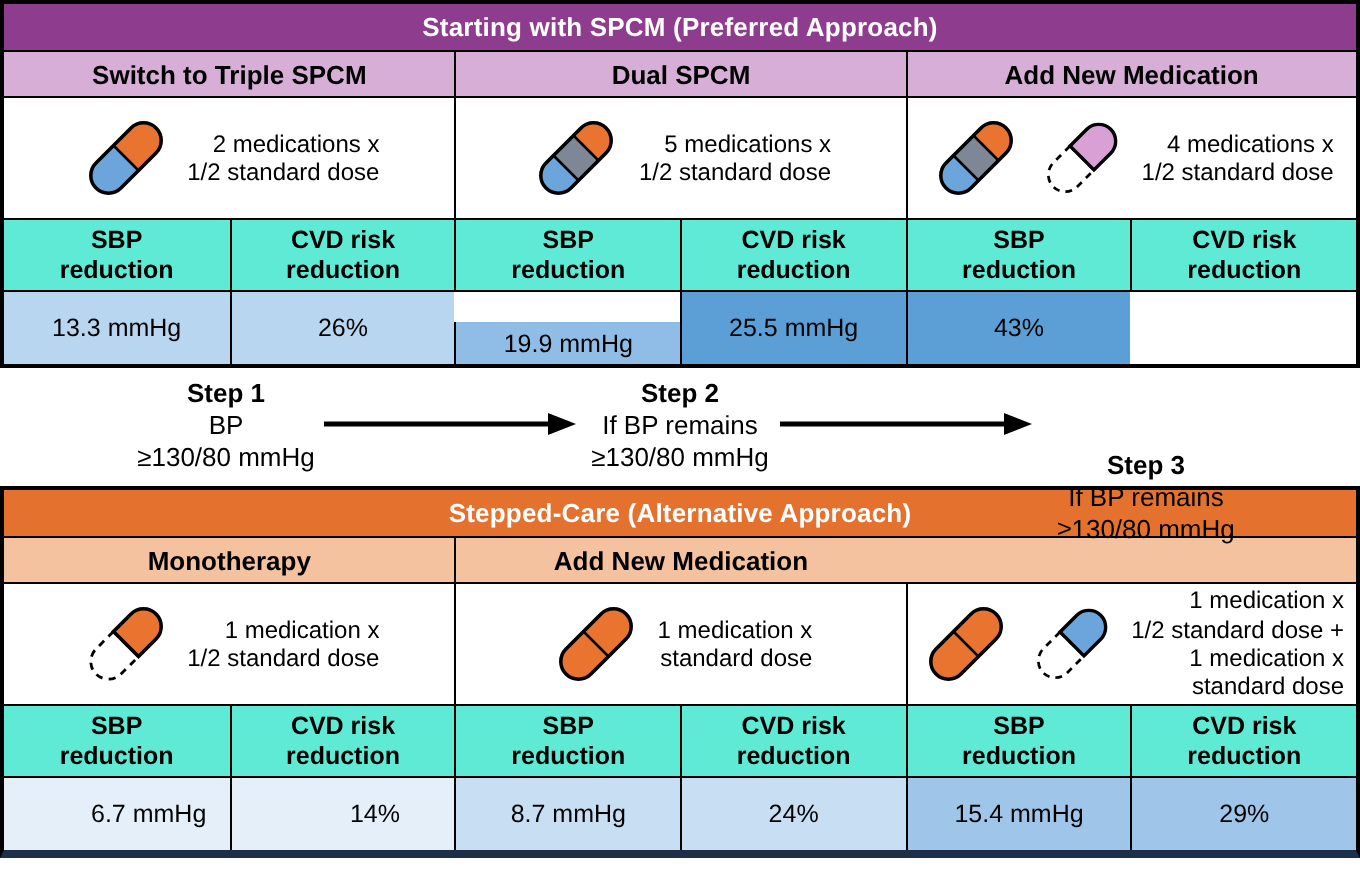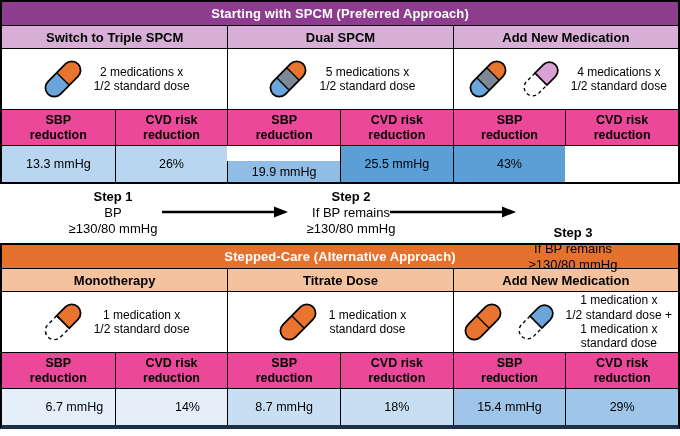--- a/index.html
+++ b/index.html
@@ -18,37 +18,37 @@
   .cols3 > div, .cols6 > div{box-sizing:border-box;border-left:1.5px solid #000;
     display:flex;align-items:center;justify-content:center;}
   .cols3 > div:first-child, .cols6 > div:first-child{border-left:none;}
 
   .sub-row{height:23px;font-weight:bold;font-size:13px;}
   .spcm-sub{background:var(--purple_sub,#D6AED6);}
   .stepped-sub{background:var(--orange_sub,#F4C29E);}
 
   .pill-row{height:61px;background:#fff;}
   .pill-cell{gap:8px;padding:0 4px;}
-  .caption{font-size:12px;line-height:1.2;white-space:pre-line;text-align:center;}
-
-  .hdr-row{height:36px;background:#ec4899;font-weight:bold;font-size:12.5px;}
+  .caption{font-size:12px;line-height:1.2;white-space:pre-line;text-align:right;}
+
+  .hdr-row{height:36px;background:#5eead4;font-weight:bold;font-size:12.5px;}
   .hdr-row > div{white-space:pre-line;text-align:center;line-height:1.2;}
 
   .val-row{height:37px;font-size:12.5px;}
   .t1{background:var(--top_shade_1,#B9D6F0);}
   .t2{background:var(--top_shade_2,#8FBDE5);margin-top:15px;}
   .t3{background:var(--top_shade_3,#5C9FD6);}
   .b1{background:var(--bottom_shade_1,#E4EFFA);padding-left:32px;}
   .b2{background:var(--bottom_shade_2,#C8DFF3);}
   .b3{background:var(--bottom_shade_3,#9FC6E9);}
 
   #steps{height:59px;position:relative;background:#fff;}
   .step{position:absolute;top:5px;width:226px;text-align:center;font-size:13px;line-height:1.22;}
   .step .step-title{font-weight:bold;}
-  .step1{left:0;} .step2{left:238px;} .step3{left:460px;margin-top:36px;}
+  .step1{left:0;} .step2{left:227px;} .step3{left:460px;margin-top:36px;}
   .arrow{position:absolute;top:21px;height:14px;}
   .arrow1{left:160px;width:130px;}
   .arrow2{left:388px;width:130px;}
 
   .bottom-table{border-bottom:4px solid var(--bottom_bar,#1E3048);}
   .pill{flex:0 0 auto;}
 </style>
 </head>
 <body>
 
@@ -160,21 +160,20 @@
       <div>If BP remains</div>
       <div>≥130/80 mmHg</div>
     </div>
   </div>
 
   <div class="table bottom-table">
     <div class="row title-row stepped-title">Stepped-Care (Alternative Approach)</div>
 
     <div class="row cols3 sub-row stepped-sub">
       <div>Monotherapy</div>
-      <div>Titrate Dose</div>
       <div>Add New Medication</div>
     </div>
 
     <div class="row cols3 pill-row">
       <div class="pill-cell">
         <svg class="pill" width="46" height="46" viewBox="-26 -26 52 52">
           <g transform="rotate(45)">
             <path d="M-10,0 V14 A10,10 0 0 0 10,14 V0 Z" fill="#fff" stroke="#000" stroke-width="1.6" stroke-dasharray="4 3.5"></path>
             <path d="M-10,0 V-14 A10,10 0 0 1 10,-14 V0 Z" fill="var(--pill_orange)" stroke="#000" stroke-width="2"></path>
           </g>
@@ -224,19 +223,19 @@
       <div>SBP
 reduction</div>
       <div>CVD risk
 reduction</div>
     </div>
 
     <div class="row cols6 val-row">
       <div class="b1">6.7 mmHg</div>
       <div class="b1">14%</div>
       <div class="b2">8.7 mmHg</div>
-      <div class="b2">18%</div>
+      <div class="b2">24%</div>
       <div class="b3">15.4 mmHg</div>
       <div class="b3">29%</div>
     </div>
   </div>
 
 </div>
 
 </body></html>

